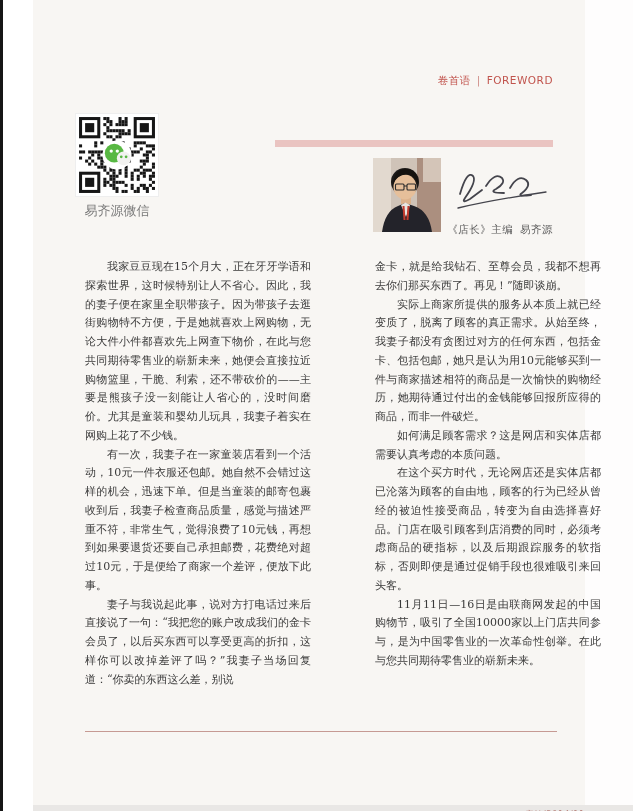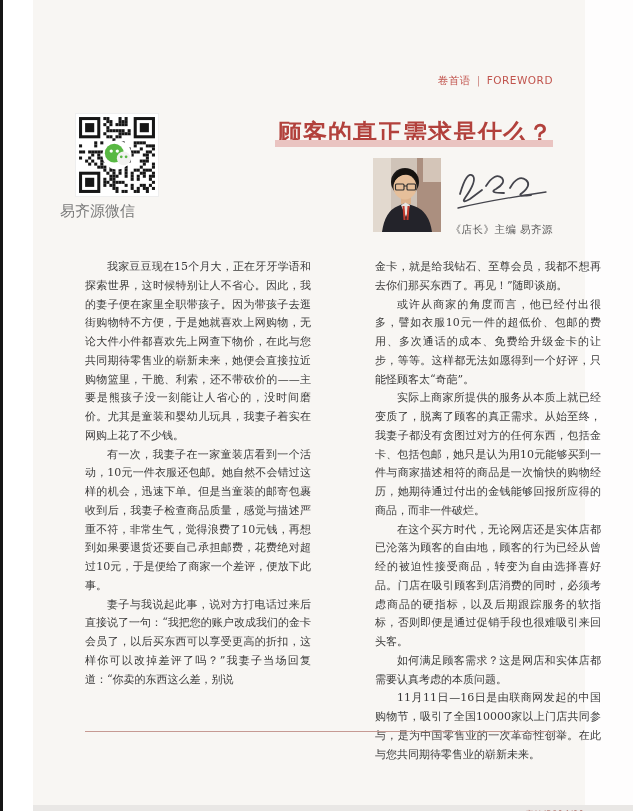--- a/index.html
+++ b/index.html
@@ -14,27 +14,27 @@
                 font-size:10.5px;color:#c1544d;letter-spacing:.5px;}
   .header-label .sep{margin:0 6px;color:#cf8d88;}
 
   .title{position:absolute;top:101px;right:80px;font-family:"DejaVu Sans","Liberation Sans",sans-serif;
          font-size:24px;font-weight:bold;color:#b2413c;letter-spacing:1px;white-space:nowrap;}
   .title-bar{position:absolute;left:275px;top:140px;width:278px;height:7px;background:#eac4c1;}
 
   .qr-box{position:absolute;left:76px;top:114px;width:82px;height:82px;background:#ffffff;
           box-shadow:0 0 0 1px #eee;}
   .qr-box svg{display:block;width:82px;height:82px;}
-  .qr-caption{position:absolute;left:60px;top:202px;width:114px;
-              font-family:Liberation Mono, monospace;font-size:15px;color:#7a7a7a;}
+  .qr-caption{position:absolute;left:60px;top:202px;width:114px;text-align:center;
+              font-family:Liberation Mono, monospace;font-size:13px;color:#7a7a7a;}
 
   .photo{position:absolute;left:373px;top:158px;width:68px;height:74px;}
   .photo svg{display:block;width:68px;height:74px;}
   .signature{position:absolute;left:452px;top:160px;width:100px;height:58px;}
-  .byline{position:absolute;top:223px;right:80px;font-family:Liberation Sans, sans-serif;
+  .byline{position:absolute;top:223px;right:80px;font-family:Liberation Mono, monospace;
           font-size:10.5px;color:#5d5d5d;letter-spacing:.5px;}
 
   .col{position:absolute;top:258px;width:226px;font-size:11px;line-height:18.75px;color:#3a3a3a;
        text-align:justify;}
   .col p{margin:0;text-indent:2em;}
   .col p.no-indent{text-indent:0;}
   .col-left{left:85px;}
   .col-right{left:331px;margin-left:44px;}
 
   .divider{position:absolute;left:85px;top:731px;width:472px;height:1px;background:#c69a93;}
@@ -50,21 +50,20 @@
 <div class="canvas">
   <div class="page"></div>
   <div class="page-right-light"></div>
   <div class="edge-black"></div>
   <div class="bottom-strip"></div>
 
   <div class="header-label">
     <span>卷首语</span><span class="sep">|</span><span>FOREWORD</span>
   </div>
 
-  <h1 class="title">顾客的真正需求是什么？</h1>
   <div class="title-bar"></div>
 
   <div class="qr-box">
     <svg id="qr-svg" viewBox="-1 -1 27 27">
         <rect x="-1" y="-1" width="27" height="27" fill="#ffffff"></rect>
         <rect x="8" y="0" width="1" height="1" fill="#161616"></rect>
         <rect x="9" y="0" width="1" height="1" fill="#161616"></rect>
         <rect x="13" y="0" width="1" height="1" fill="#161616"></rect>
         <rect x="15" y="0" width="1" height="1" fill="#161616"></rect>
         <rect x="9" y="1" width="1" height="1" fill="#161616"></rect>
@@ -272,24 +271,23 @@
   <div class="byline">《店长》主编 易齐源</div>
 
   <div class="col col-left">
     <p>我家豆豆现在15个月大，正在牙牙学语和探索世界，这时候特别让人不省心。因此，我的妻子便在家里全职带孩子。因为带孩子去逛街购物特不方便，于是她就喜欢上网购物，无论大件小件都喜欢先上网查下物价，在此与您共同期待零售业的崭新未来，她便会直接拉近购物篮里，干脆、利索，还不带砍价的——主要是熊孩子没一刻能让人省心的，没时间磨价。尤其是童装和婴幼儿玩具，我妻子着实在网购上花了不少钱。</p>
     <p>有一次，我妻子在一家童装店看到一个活动，10元一件衣服还包邮。她自然不会错过这样的机会，迅速下单。但是当童装的邮寄包裹收到后，我妻子检查商品质量，感觉与描述严重不符，非常生气，觉得浪费了10元钱，再想到如果要退货还要自己承担邮费，花费绝对超过10元，于是便给了商家一个差评，便放下此事。</p>
     <p>妻子与我说起此事，说对方打电话过来后直接说了一句：“我把您的账户改成我们的金卡会员了，以后买东西可以享受更高的折扣，这样你可以改掉差评了吗？”我妻子当场回复道：“你卖的东西这么差，别说</p>
   </div>
 
   <div class="col col-right">
     <p class="no-indent">金卡，就是给我钻石、至尊会员，我都不想再去你们那买东西了。再见！”随即谈崩。</p>
-    <p>或许从商家的角度而言，他已经付出很多，譬如衣服10元一件的超低价、包邮的费用、多次通话的成本、免费给升级金卡的让步，等等。这样都无法如愿得到一个好评，只能怪顾客太“奇葩”。</p>
     <p>实际上商家所提供的服务从本质上就已经变质了，脱离了顾客的真正需求。从始至终，我妻子都没有贪图过对方的任何东西，包括金卡、包括包邮，她只是认为用10元能够买到一件与商家描述相符的商品是一次愉快的购物经历，她期待通过付出的金钱能够回报所应得的商品，而非一件破烂。</p>
+    <p>如何满足顾客需求？这是网店和实体店都需要认真考虑的本质问题。</p>
     <p>在这个买方时代，无论网店还是实体店都已沦落为顾客的自由地，顾客的行为已经从曾经的被迫性接受商品，转变为自由选择喜好品。门店在吸引顾客到店消费的同时，必须考虑商品的硬指标，以及后期跟踪服务的软指标，否则即便是通过促销手段也很难吸引来回头客。</p>
-    <p>如何满足顾客需求？这是网店和实体店都需要认真考虑的本质问题。</p>
     <p>11月11日—16日是由联商网发起的中国购物节，吸引了全国10000家以上门店共同参与，是为中国零售业的一次革命性创举。在此与您共同期待零售业的崭新未来。</p>
   </div>
 
   <div class="divider"></div>
 
   <div class="footer">
     <span class="issue">店长/2014/11</span>
     <span class="pageno">03</span>
   </div>
 </div>

